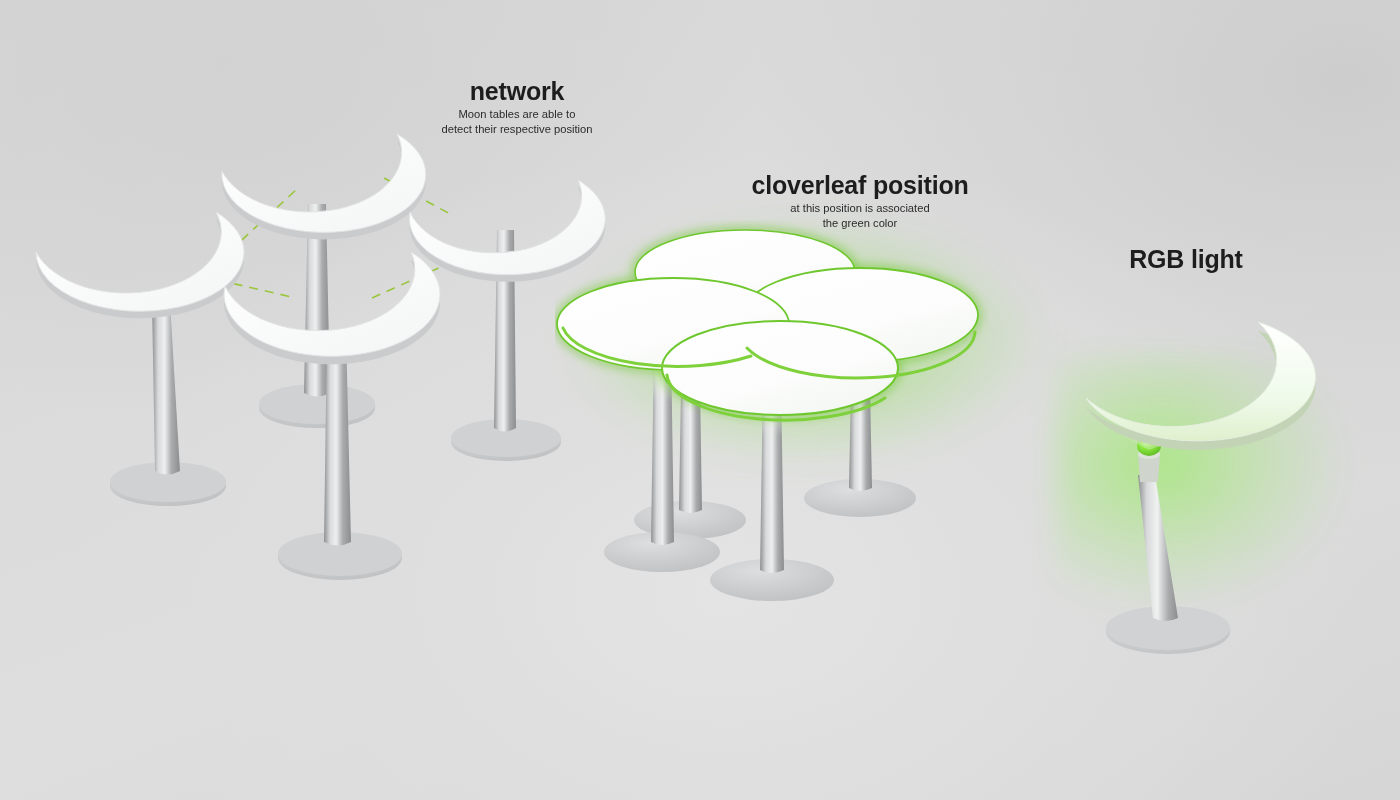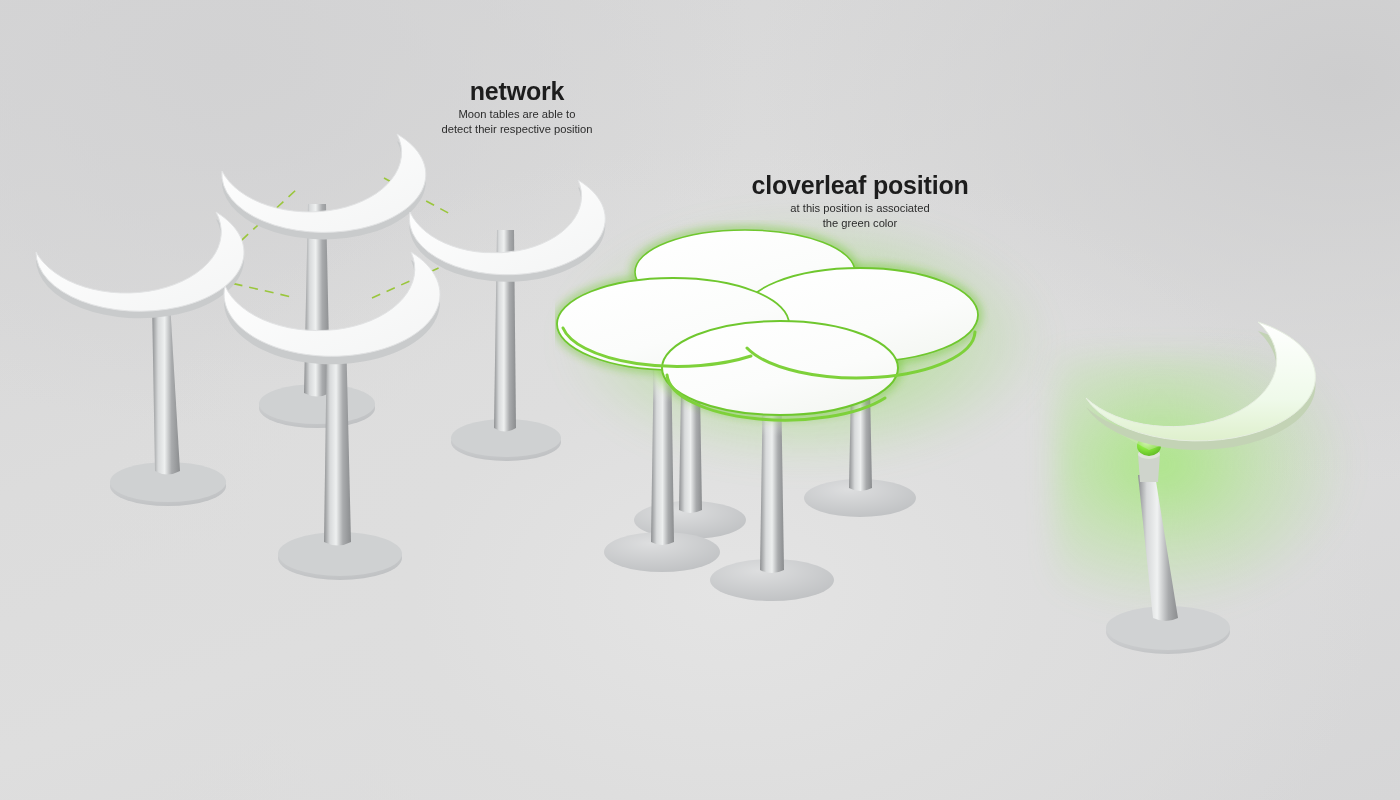--- a/index.html
+++ b/index.html
@@ -234,15 +234,16 @@
 detect their respective position</span>
   </div>
 
   <div class="label" style="left:860px;top:172px;transform:translateX(-50%);z-index:40">
     <span class="ttl">cloverleaf position</span>
     <span class="sub">at this position is associated
 the green color</span>
   </div>
 
   <div class="label" style="left:1186px;top:246px;transform:translateX(-50%);z-index:40">
+    <span class="ttl">RGB light</span>
   </div>
 
 </div>
 
 </body></html>

